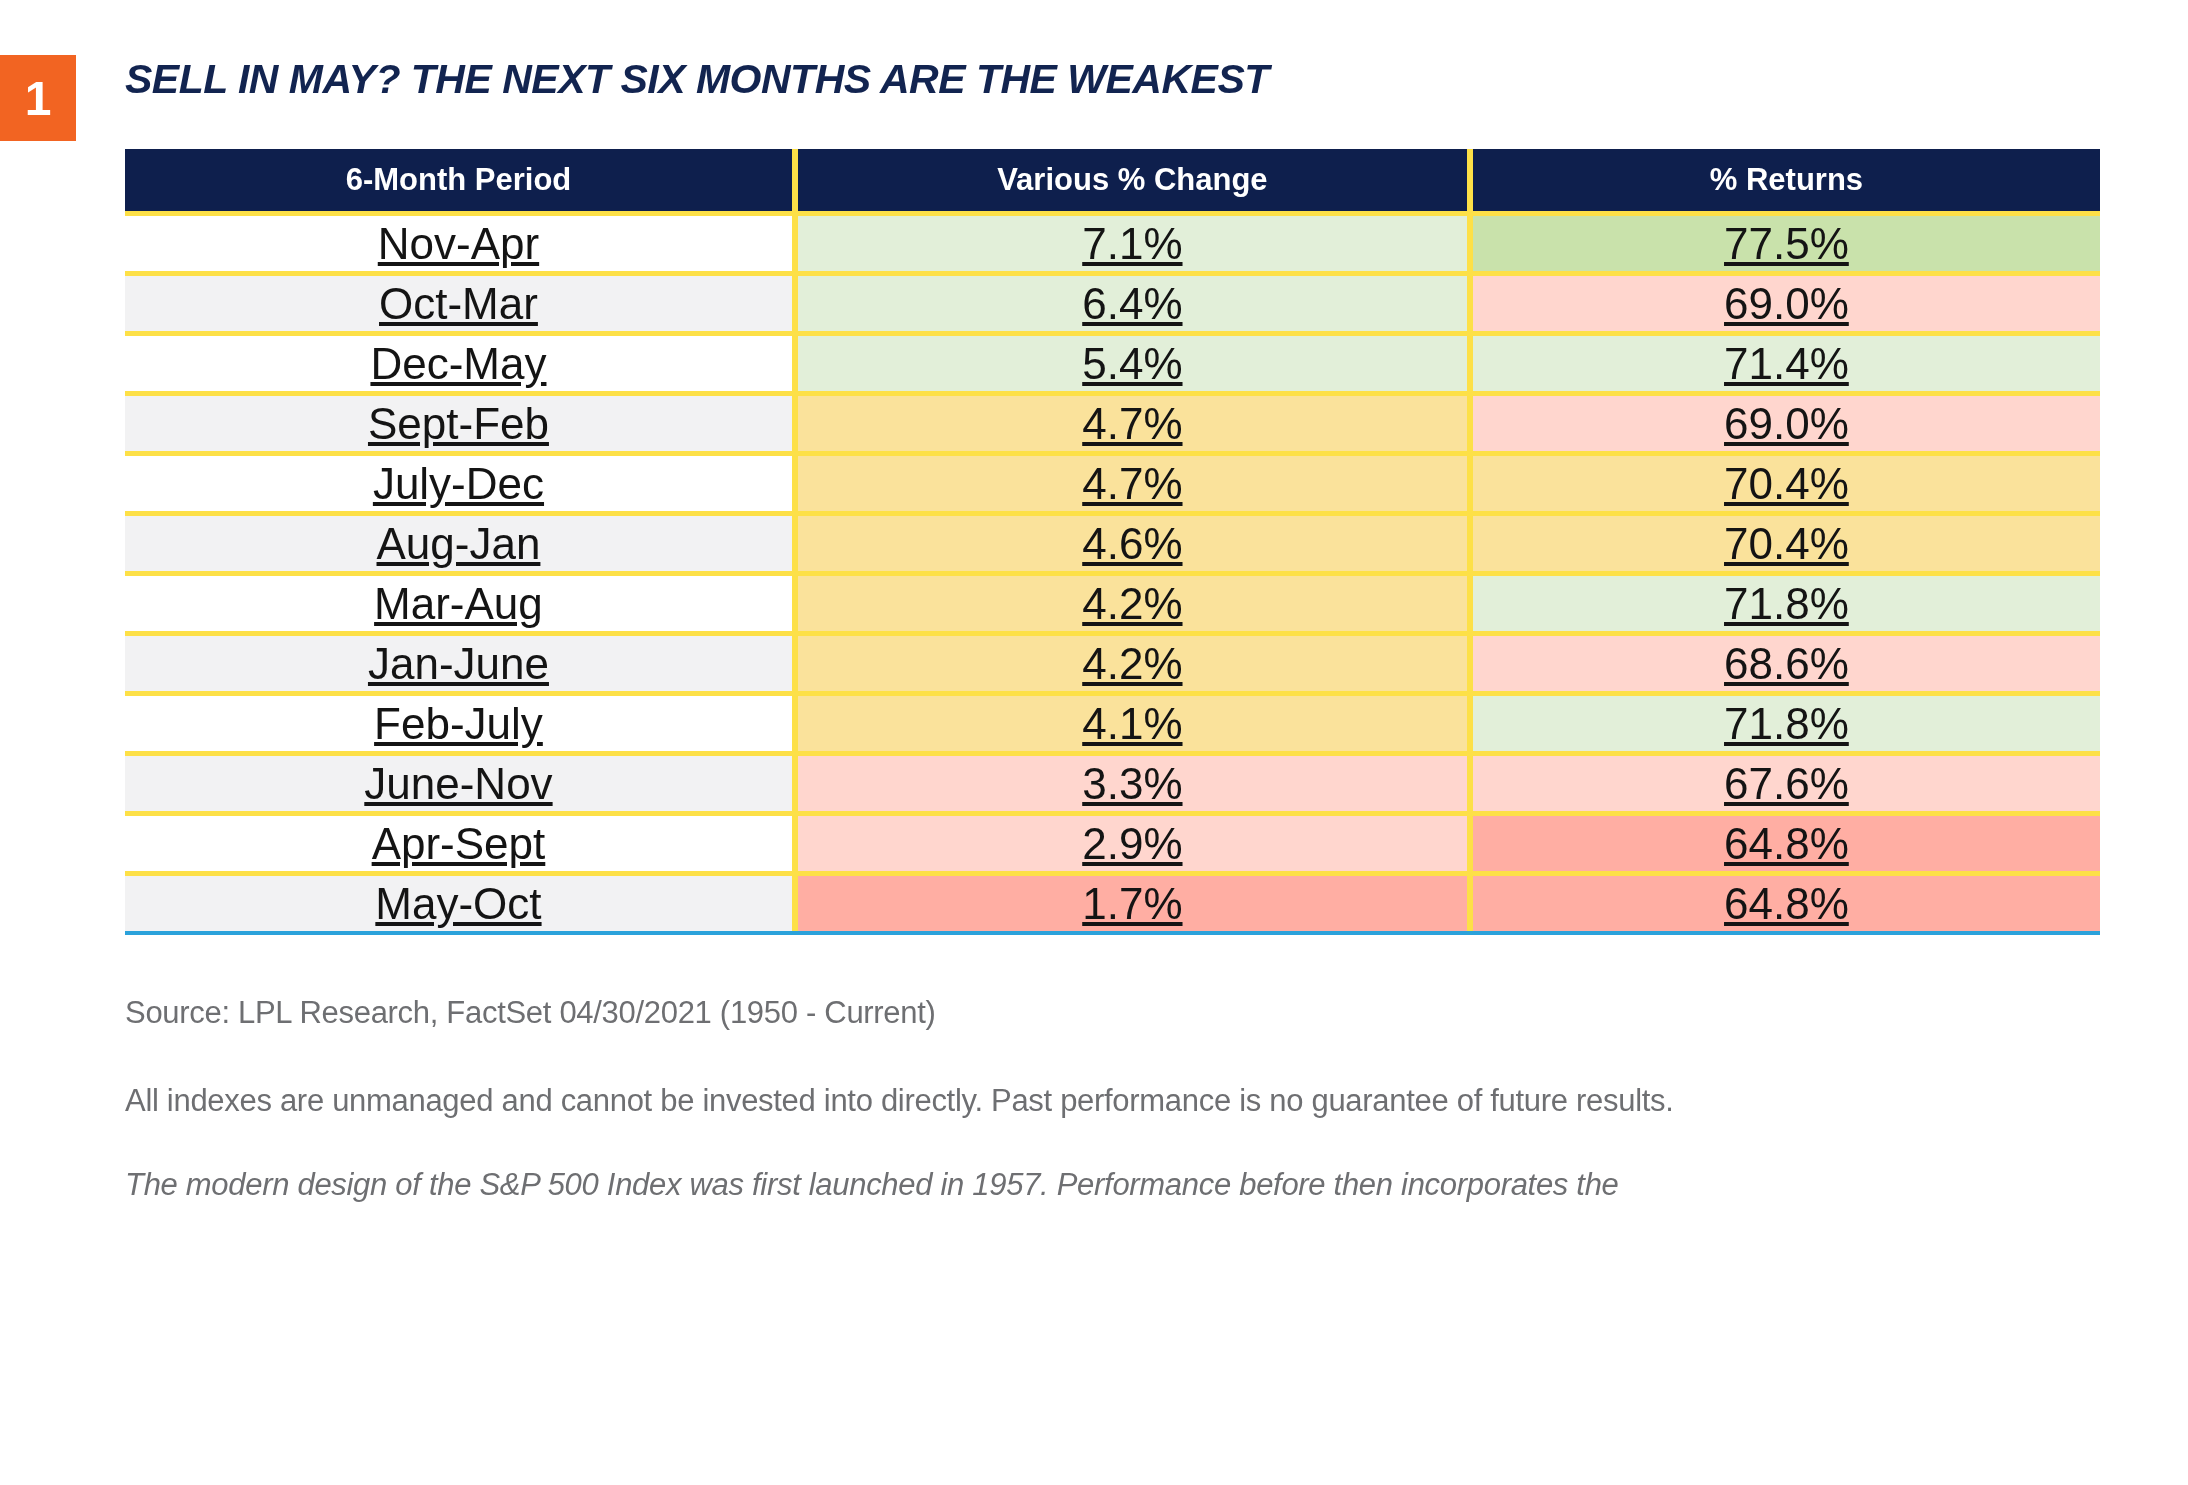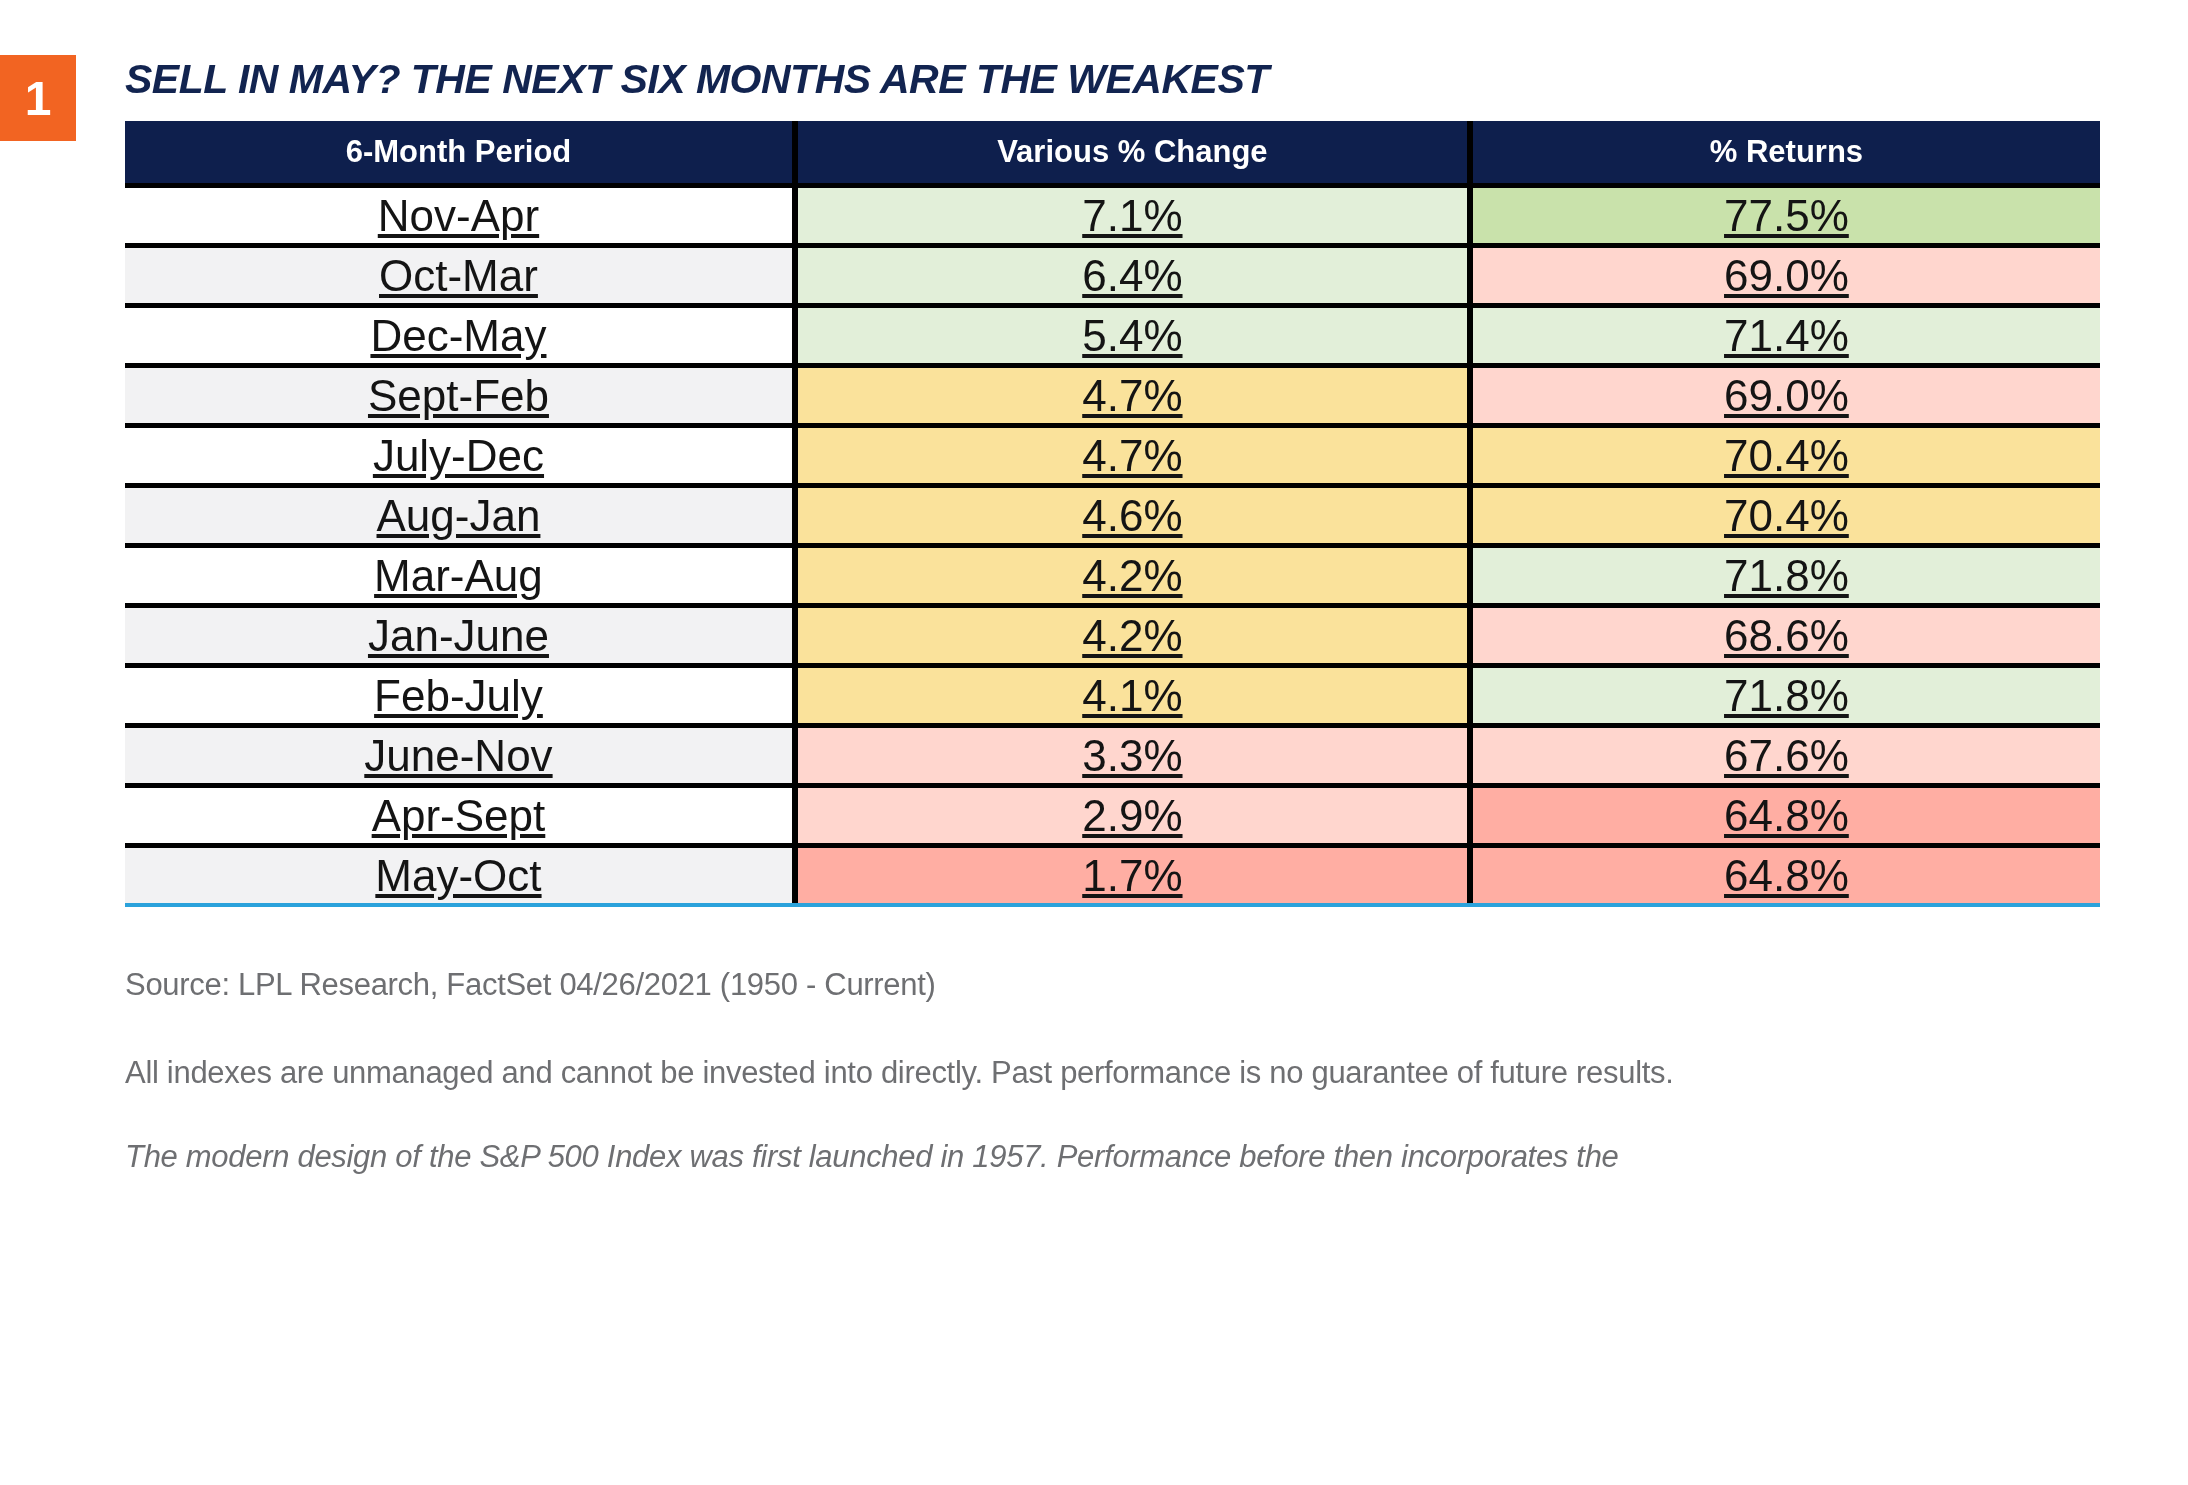--- a/index.html
+++ b/index.html
@@ -51,27 +51,27 @@
   .chart-subtitle {
     margin-top: 42px;
     font-size: 36px;
     font-weight: normal;
     color: #6E6F72;
     line-height: 1.05;
   }
 
   
   .returns-table {
-    margin-top: 20px;
+    margin-top: 48px;
     display: grid;
     grid-template-columns: 671fr 673fr 631fr;
     column-gap: 6px;
     row-gap: 5px;
     border-bottom: 4px solid #2BA2DB;
-    background: #000000;
+    background: #fde047;
   }
   .cell {
     display: flex;
     align-items: center;
     justify-content: center;
   }
   .header-cell {
     height: 62px;
     background: #0E1F4D;
     color: #FFFFFF;
@@ -109,21 +109,21 @@
   <h1 class="chart-title" style="color: rgb(18, 36, 80);">SELL IN MAY? THE NEXT SIX MONTHS ARE THE WEAKEST</h1>
 
 
   <div class="returns-table" style="border-bottom-color: rgb(43, 162, 219);">
     <div class="cell header-cell" style="background: rgb(14, 31, 77);">6-Month Period</div>
     <div class="cell header-cell" style="background: rgb(14, 31, 77);">Various % Change</div>
     <div class="cell header-cell" style="background: rgb(14, 31, 77);">% Returns</div>
     <div style="display: contents;"><div class="cell data-cell" style="background: rgb(255, 255, 255);">Nov-Apr</div><div class="cell data-cell" style="background: rgb(226, 239, 217);">7.1%</div><div class="cell data-cell" style="background: rgb(201, 226, 171);">77.5%</div><div class="cell data-cell" style="background: rgb(242, 242, 243);">Oct-Mar</div><div class="cell data-cell" style="background: rgb(226, 239, 217);">6.4%</div><div class="cell data-cell" style="background: rgb(255, 214, 206);">69.0%</div><div class="cell data-cell" style="background: rgb(255, 255, 255);">Dec-May</div><div class="cell data-cell" style="background: rgb(226, 239, 217);">5.4%</div><div class="cell data-cell" style="background: rgb(226, 239, 217);">71.4%</div><div class="cell data-cell" style="background: rgb(242, 242, 243);">Sept-Feb</div><div class="cell data-cell" style="background: rgb(250, 226, 155);">4.7%</div><div class="cell data-cell" style="background: rgb(255, 214, 206);">69.0%</div><div class="cell data-cell" style="background: rgb(255, 255, 255);">July-Dec</div><div class="cell data-cell" style="background: rgb(250, 226, 155);">4.7%</div><div class="cell data-cell" style="background: rgb(250, 226, 155);">70.4%</div><div class="cell data-cell" style="background: rgb(242, 242, 243);">Aug-Jan</div><div class="cell data-cell" style="background: rgb(250, 226, 155);">4.6%</div><div class="cell data-cell" style="background: rgb(250, 226, 155);">70.4%</div><div class="cell data-cell" style="background: rgb(255, 255, 255);">Mar-Aug</div><div class="cell data-cell" style="background: rgb(250, 226, 155);">4.2%</div><div class="cell data-cell" style="background: rgb(226, 239, 217);">71.8%</div><div class="cell data-cell" style="background: rgb(242, 242, 243);">Jan-June</div><div class="cell data-cell" style="background: rgb(250, 226, 155);">4.2%</div><div class="cell data-cell" style="background: rgb(255, 214, 206);">68.6%</div><div class="cell data-cell" style="background: rgb(255, 255, 255);">Feb-July</div><div class="cell data-cell" style="background: rgb(250, 226, 155);">4.1%</div><div class="cell data-cell" style="background: rgb(226, 239, 217);">71.8%</div><div class="cell data-cell" style="background: rgb(242, 242, 243);">June-Nov</div><div class="cell data-cell" style="background: rgb(255, 214, 206);">3.3%</div><div class="cell data-cell" style="background: rgb(255, 214, 206);">67.6%</div><div class="cell data-cell" style="background: rgb(255, 255, 255);">Apr-Sept</div><div class="cell data-cell" style="background: rgb(255, 214, 206);">2.9%</div><div class="cell data-cell" style="background: rgb(255, 174, 163);">64.8%</div><div class="cell data-cell" style="background: rgb(242, 242, 243);">May-Oct</div><div class="cell data-cell" style="background: rgb(255, 174, 163);">1.7%</div><div class="cell data-cell" style="background: rgb(255, 174, 163);">64.8%</div></div>
   </div>
 
-  <p class="footnote source-note">Source: LPL Research, FactSet 04/26/2021 (1950 - Current)</p>
+  <p class="footnote source-note">Source: LPL Research, FactSet 04/30/2021 (1950 - Current)</p>
 
   <p class="footnote disclaimer-1">All indexes are unmanaged and cannot be invested into directly. Past performance is no guarantee of future results.</p>
 
   <p class="footnote disclaimer-2">
     <span class="line">The modern design of the S&amp;P 500 Index was first launched in 1957. Performance before then incorporates the</span>
   </p>
 
 </div>
 
 </body></html>

